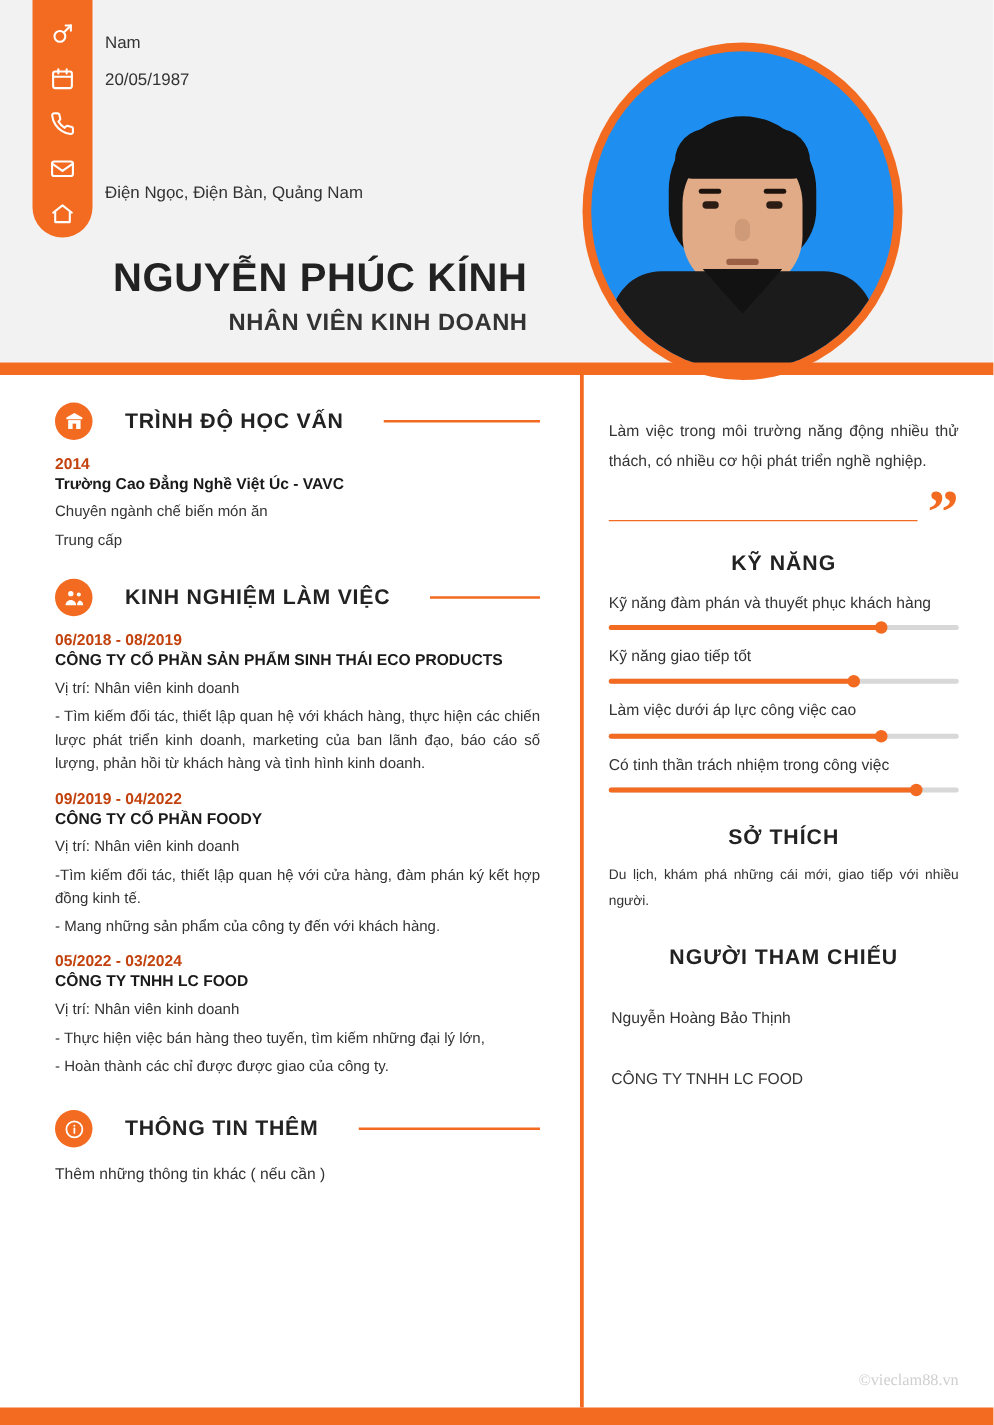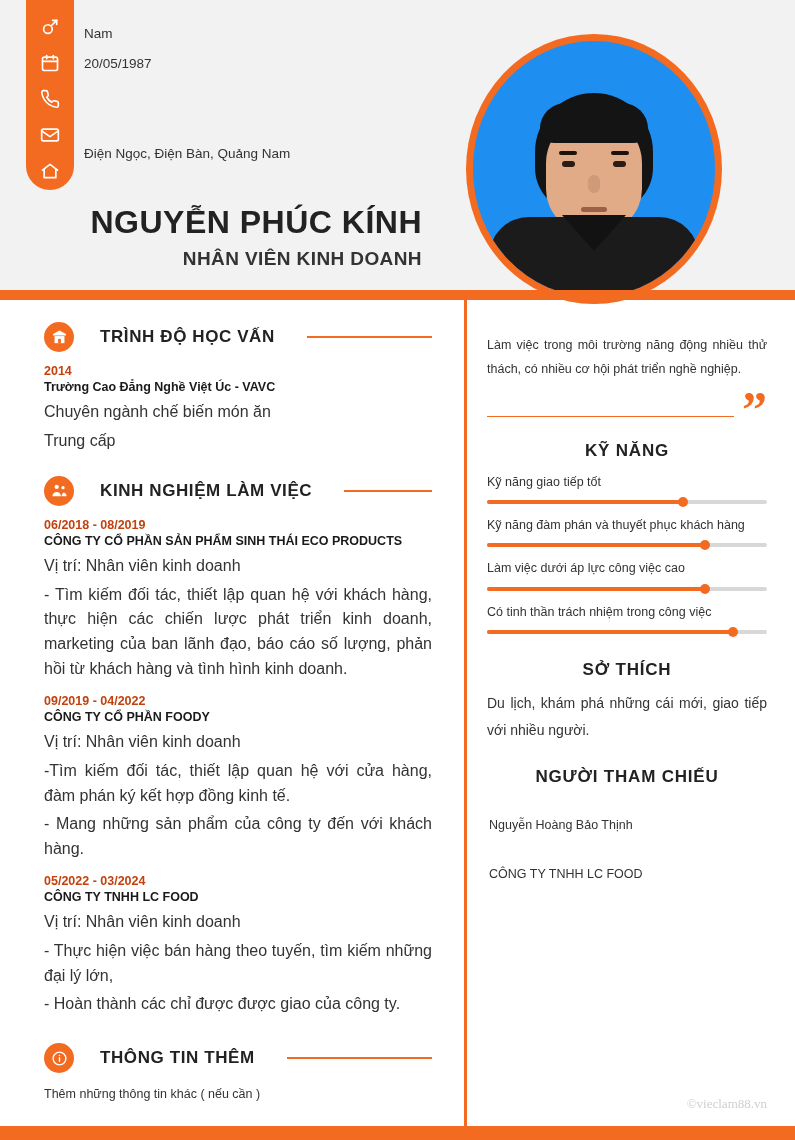--- a/index.html
+++ b/index.html
@@ -233,21 +233,21 @@
     margin-top:12px;
   }
   .item-org {
     font-size:12.5px;
     font-weight:bold;
     color:#1a1a1a;
     margin-top:0;
     line-height:1.45;
   }
   .item-line {
-    font-size:16px;
+    font-size:12px;
     color:#333;
     margin-top:4px;
     line-height:1.55;
     text-align:justify;
   }
   .extra-note {
     font-size:12.5px;
     color:#333;
     margin-top:14px;
   }
@@ -313,21 +313,21 @@
   }
   .skill-knob {
     position:absolute;
     top:50%;
     width:10px; height:10px;
     border-radius:5px;
     background:#f26b21;
     transform:translate(-50%,-50%);
   }
   .r-text {
-    font-size:14px;
+    font-size:11px;
     color:#333;
     line-height:1.9;
     margin-top:10px;
     text-align:justify;
   }
   .ref-line {
     font-size:12.5px;
     color:#333;
     line-height:1.7;
     margin-top:28px;
@@ -498,32 +498,32 @@
 
     <div class="quote-text">Làm việc trong môi trường năng động nhiều thử thách, có nhiều cơ hội phát triển nghề nghiệp.</div>
     <div class="quote-row">
       <span class="quote-rule"></span>
       <span class="quote-mark">”</span>
     </div>
 
     <div class="r-title">KỸ NĂNG</div>
 
     <div class="skill">
+      <div class="skill-label">Kỹ năng đàm phán và thuyết phục khách hàng</div>
+      <div class="skill-bar">
+        <div class="skill-fill" style="width:78%"></div>
+        <div class="skill-knob" style="left:78%"></div>
+      </div>
+    </div>
+
+    <div class="skill">
       <div class="skill-label">Kỹ năng giao tiếp tốt</div>
       <div class="skill-bar">
         <div class="skill-fill" style="width:70%"></div>
         <div class="skill-knob" style="left:70%"></div>
-      </div>
-    </div>
-
-    <div class="skill">
-      <div class="skill-label">Kỹ năng đàm phán và thuyết phục khách hàng</div>
-      <div class="skill-bar">
-        <div class="skill-fill" style="width:78%"></div>
-        <div class="skill-knob" style="left:78%"></div>
       </div>
     </div>
 
     <div class="skill">
       <div class="skill-label">Làm việc dưới áp lực công việc cao</div>
       <div class="skill-bar">
         <div class="skill-fill" style="width:78%"></div>
         <div class="skill-knob" style="left:78%"></div>
       </div>
     </div>

